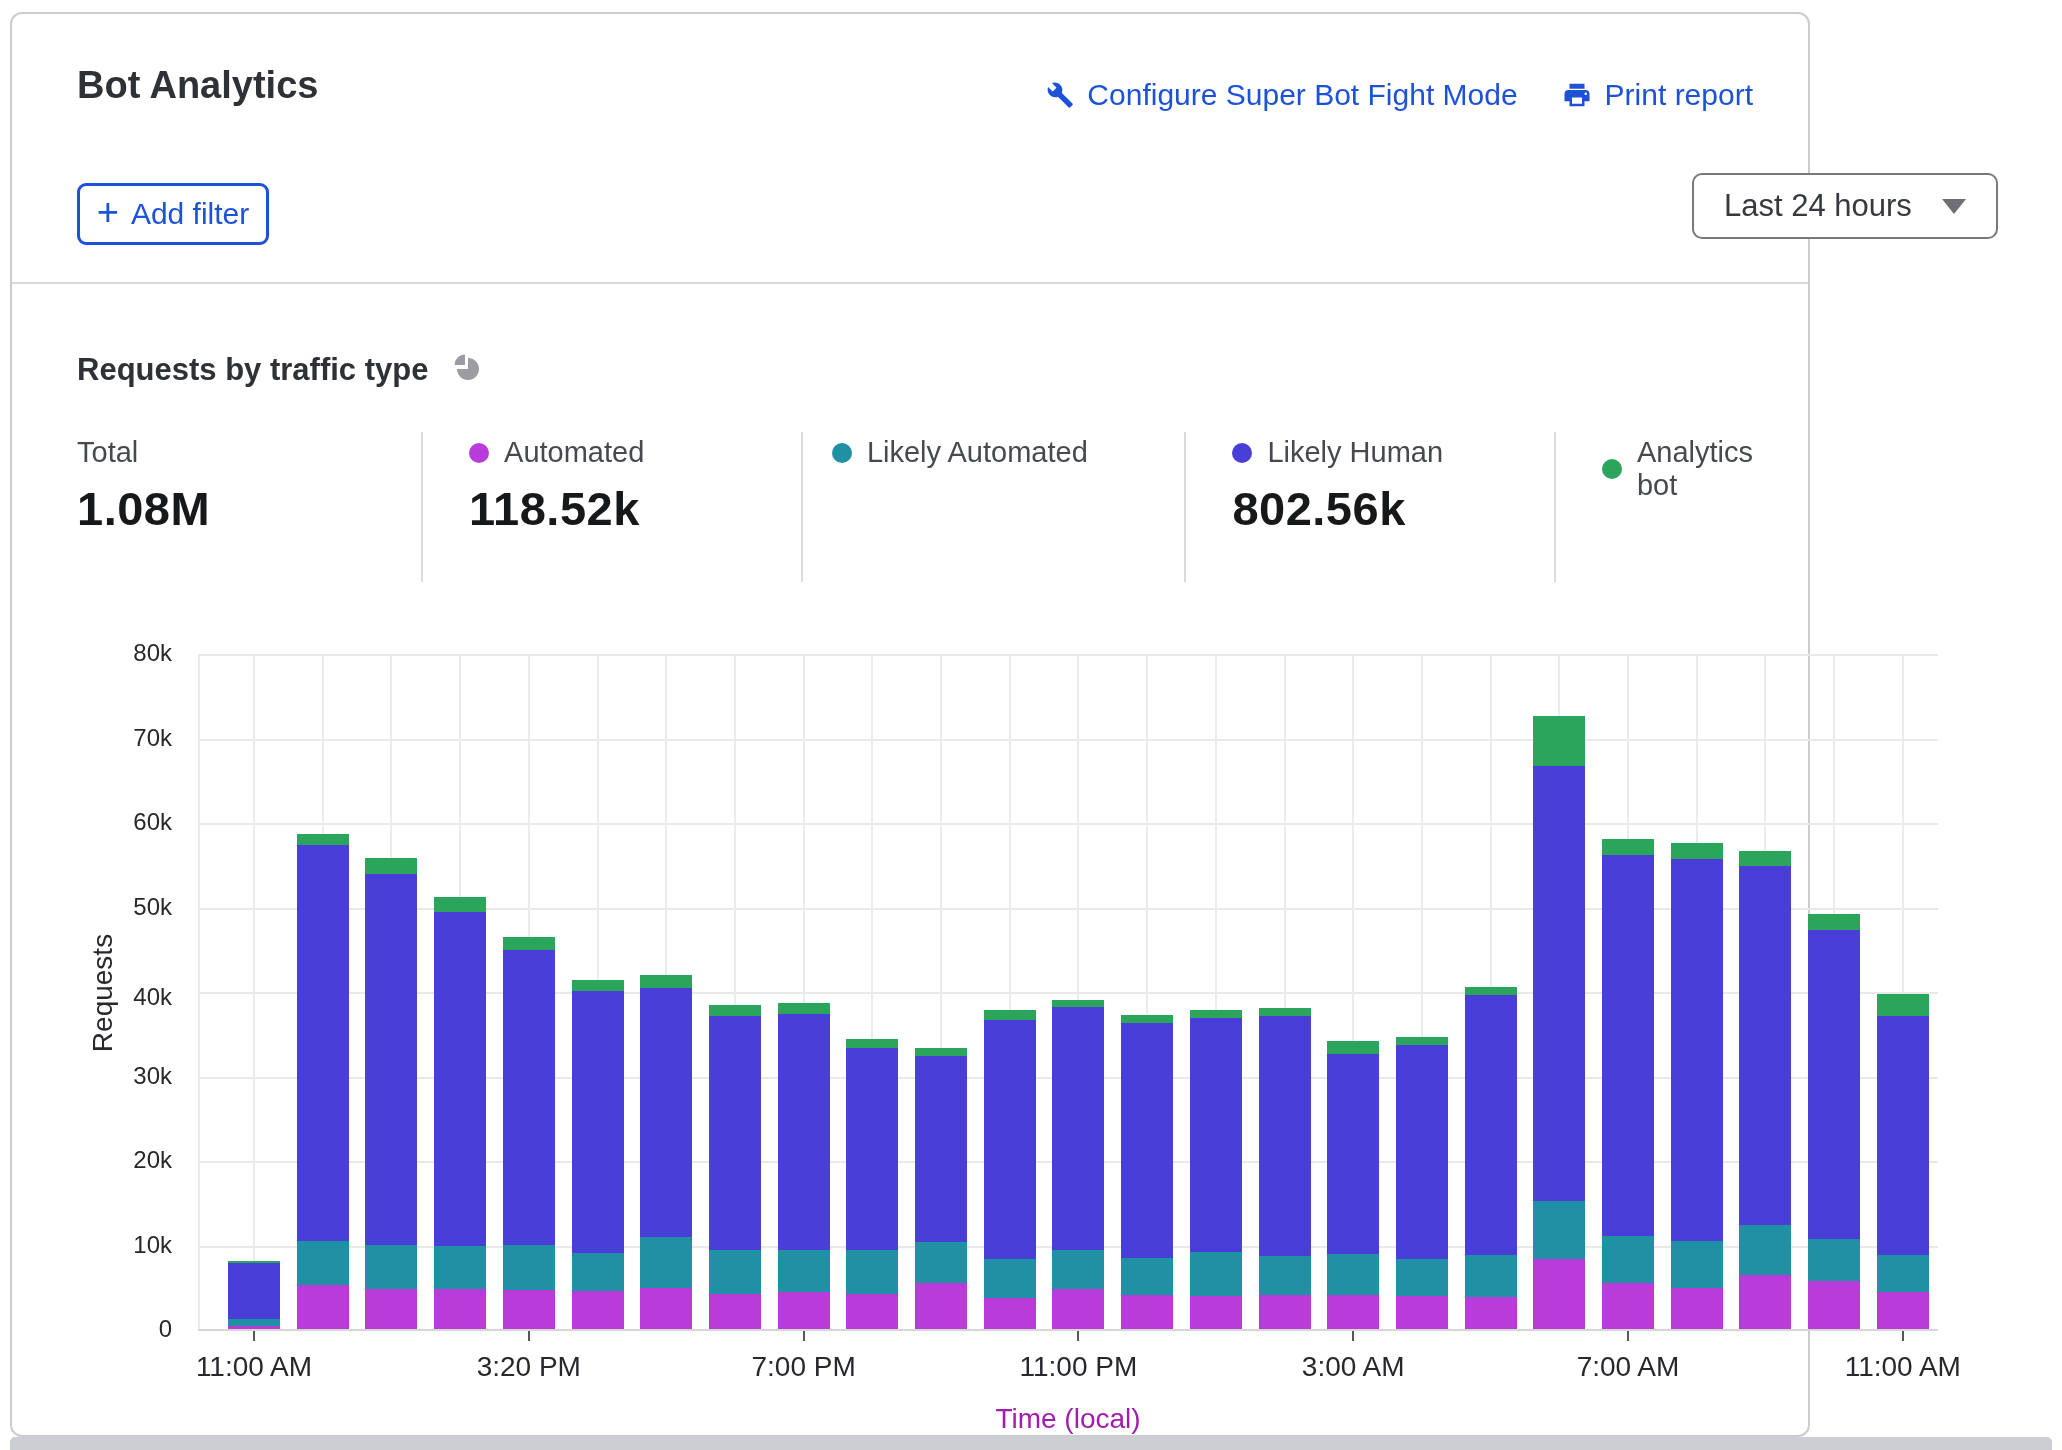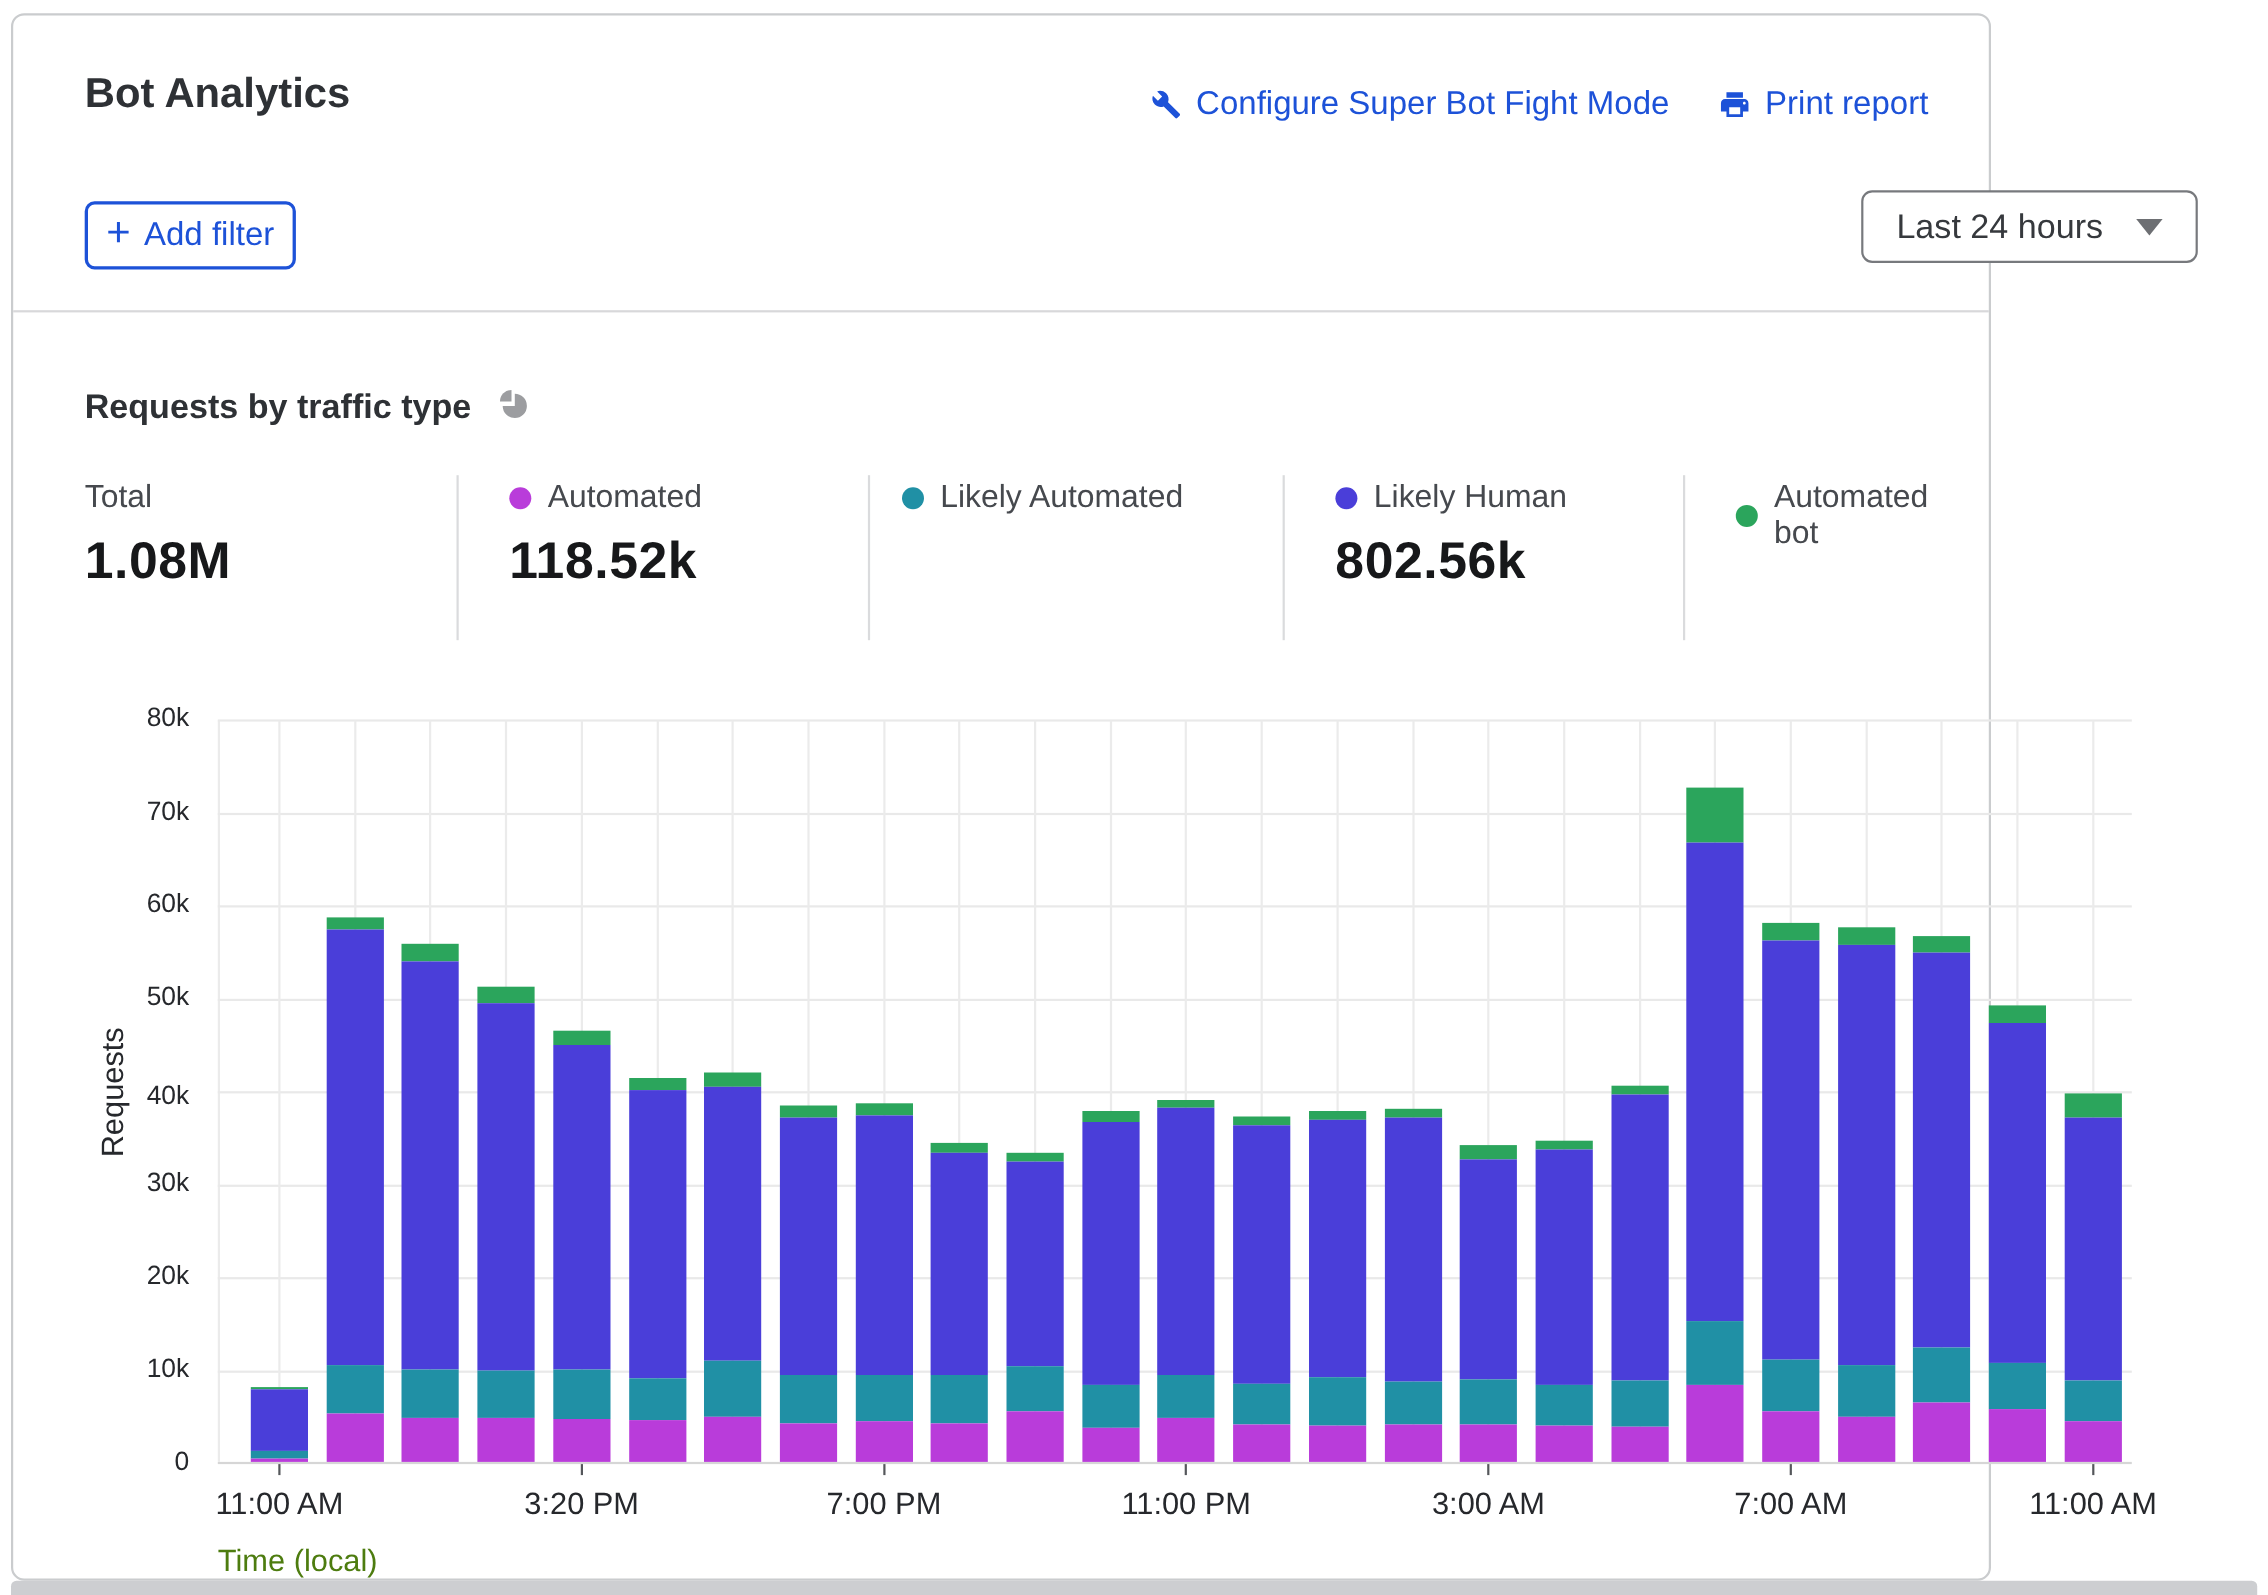--- a/index.html
+++ b/index.html
@@ -90,22 +90,22 @@
     position:absolute; bottom:0; width:52px;
     display:flex; flex-direction:column-reverse;
   }
   .seg { width:100%; }
   .x-tick { position:absolute; top:676px; width:2px; height:10px; background:#55575b; }
   .x-label {
     position:absolute; top:696px; width:200px; margin-left:-100px; text-align:center;
     font-size:28px; color:#26282c; white-space:nowrap;
   }
   .x-axis-title {
-    position:absolute; top:748px; left:0; width:100%; 
-    font-size:28px; color:#4d7c0f;
+    position:absolute; top:748px; left:0; width:100%; text-align:center;
+    font-size:28px; color:#a21caf;
   }
   
   .next-card-strip {
     position:absolute; left:10px; top:1437px; width:2042px; height:13px;
     background:#cdced1; border-radius:5px 5px 0 0;
   }
 </style>
 </head>
 <body>
 
@@ -177,21 +177,21 @@
       <div class="stat">
         <div class="stat-label">
           <div class="dot" style="background: rgb(74, 62, 217);"></div>
           <div>Likely Human</div>
         </div>
         <div class="stat-value">802.56k</div>
       </div>
       <div class="stat">
         <div class="stat-label">
           <div class="dot" style="background: rgb(43, 165, 92);"></div>
-          <div>Automated bot</div>
+          <div>Analytics bot</div>
         </div>
       </div>
     </div>
 
   <div class="plot">
     <div class="y-axis-title">Requests</div>
     <div class="x-axis-title">Time (local)</div>
   <div class="edge-v"></div>
       <div class="y-label" style="top: 660px;">0</div>
       <div class="grid-h" style="top: 590.5px;"></div>

